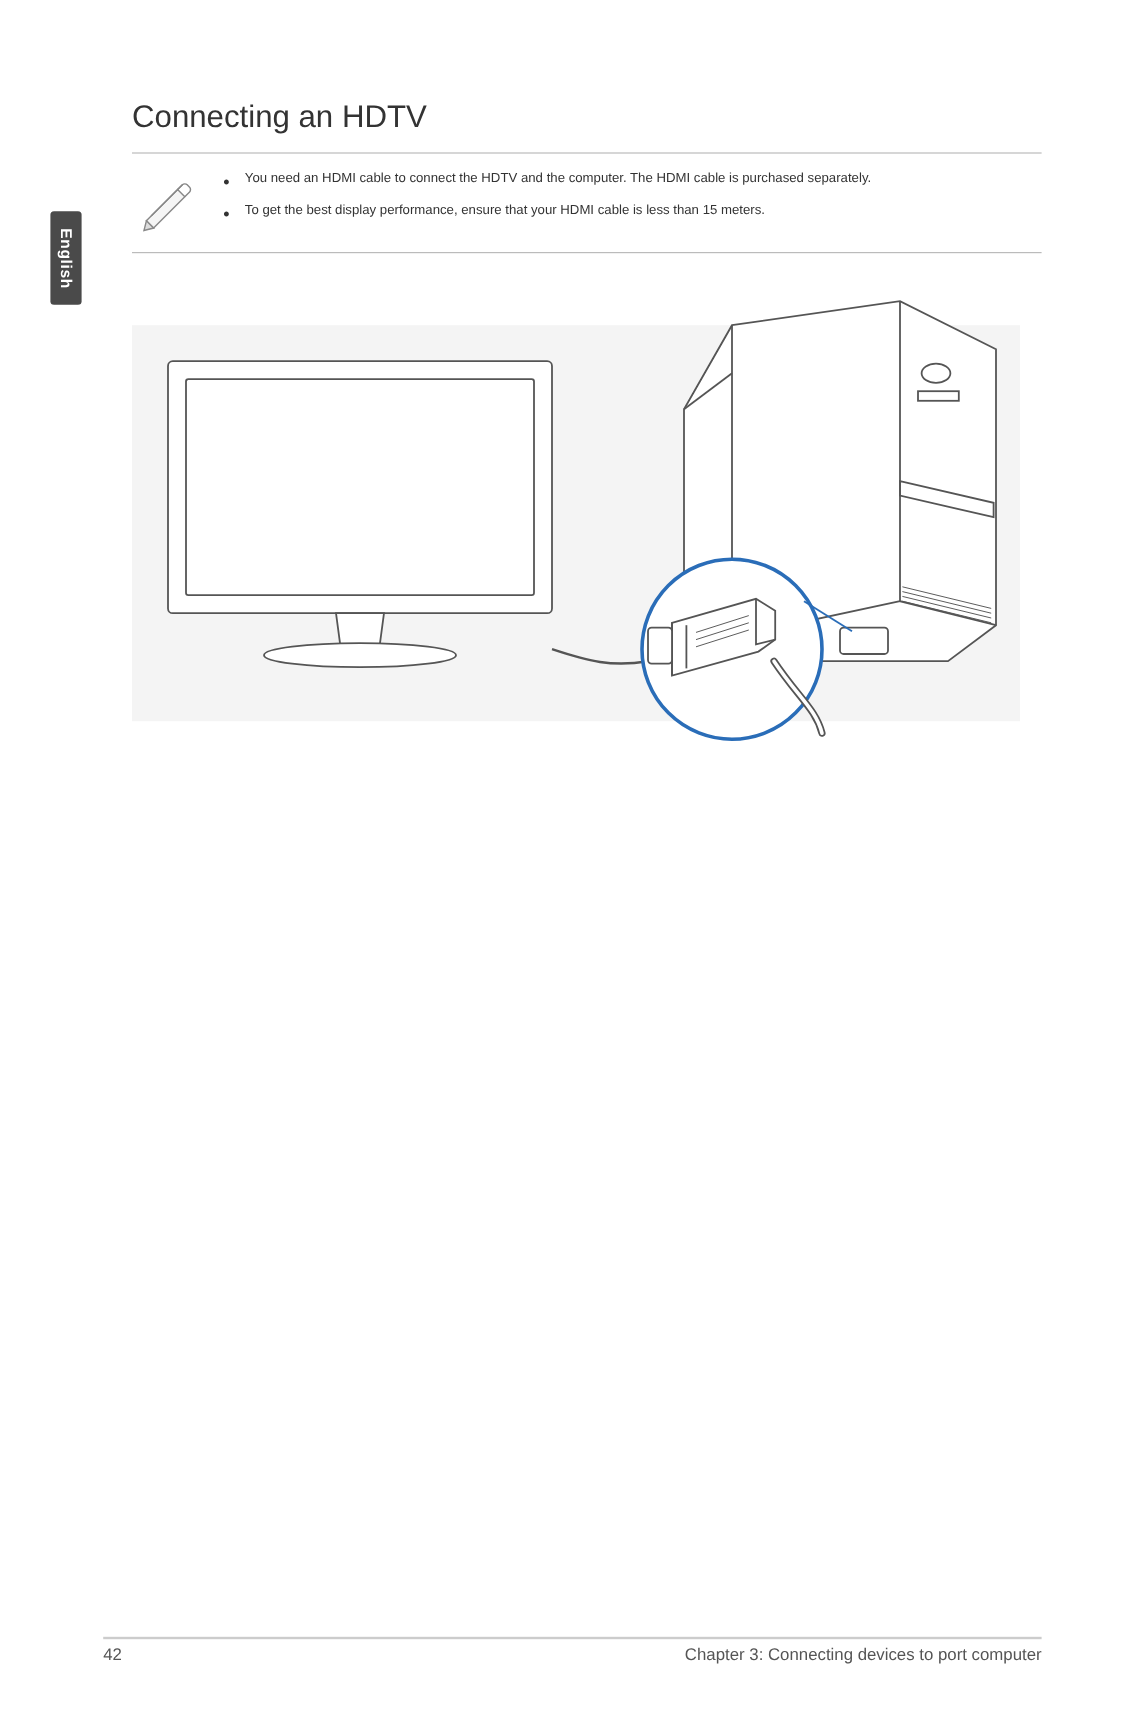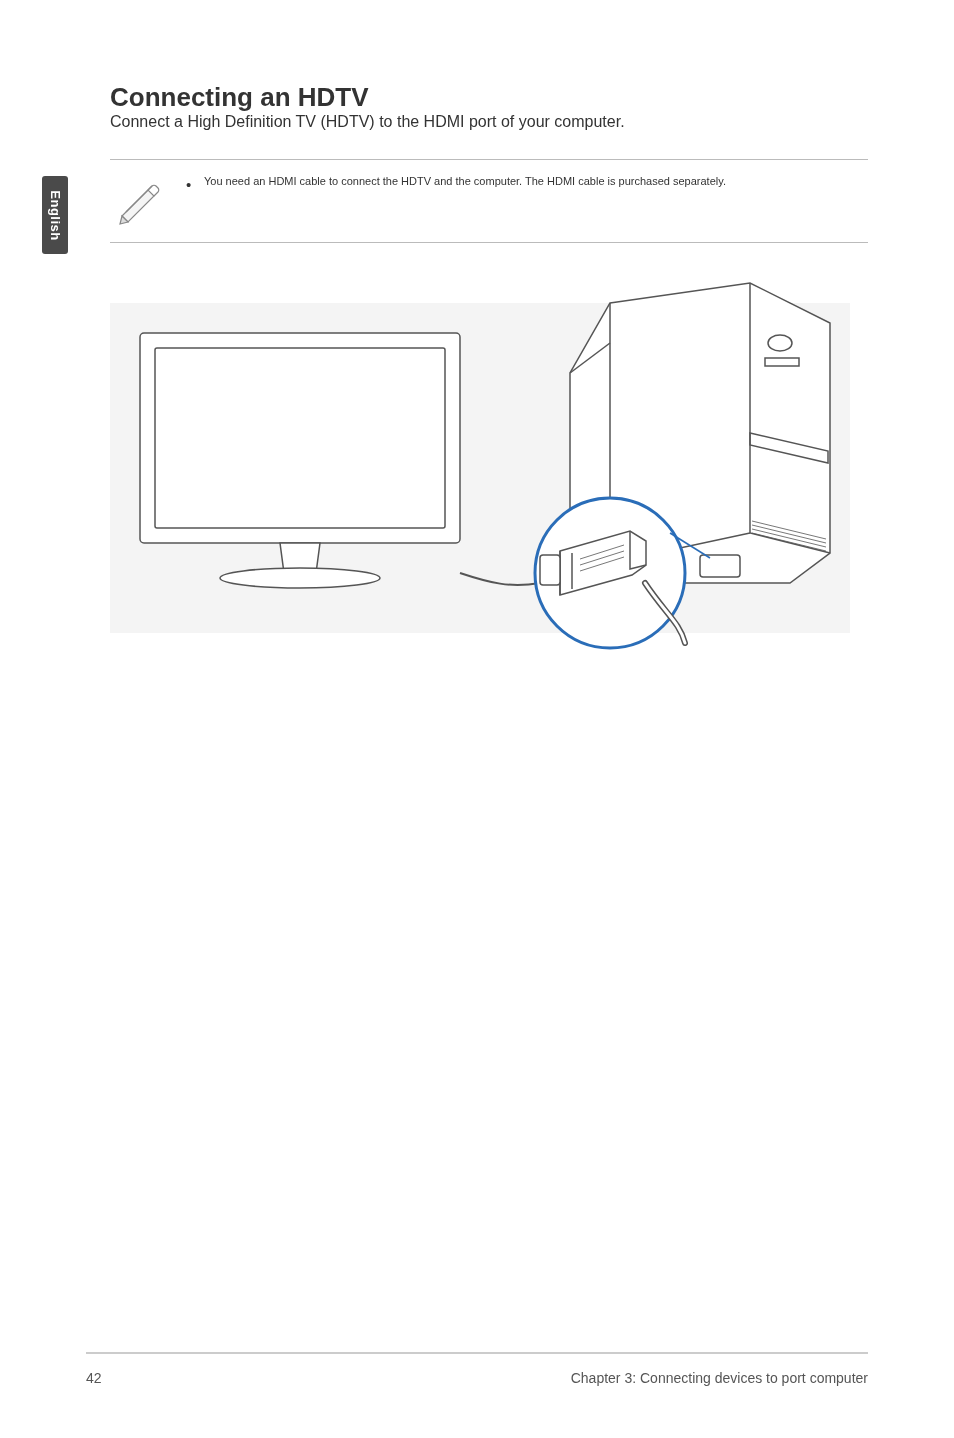--- a/index.html
+++ b/index.html
@@ -1,54 +1,54 @@
 <!DOCTYPE html>
 <html><head>
 <meta charset="utf-8">
 <style>
   * { box-sizing: border-box; margin: 0; padding: 0; }
   html, body { width: 954px; height: 1438px; background: #fff; font-family: Arial, Helvetica, sans-serif; color: #3a3a3a; }
   .page { position: relative; width: 954px; height: 1438px; padding: 82px 86px 60px 110px; }
   .side-tab { position: absolute; left: 42px; top: 176px; width: 26px; height: 78px; background: #4a4a4a; border-radius: 3px; display: flex; align-items: center; justify-content: center; }
   .side-tab span { color: #fff; font-size: 13px; font-weight: bold; transform: rotate(90deg); letter-spacing: 0.5px; }
-  h1 { font-size: 26px; font-weight: bold; color: #333; }
+  h1 { font-size: 26px; font-weight: normal; color: #333; margin-bottom: 14px; }
   .intro { font-size: 16px; color: #333; margin-bottom: 28px; }
   .note-block { border-top: 1px solid #bbb; border-bottom: 1px solid #bbb; padding: 14px 0 14px 0; display: flex; gap: 16px; margin-bottom: 30px; }
   .pencil-wrap { flex: 0 0 60px; display:flex; align-items:flex-start; justify-content:center; padding-top:2px; }
   .note-list { flex: 1; font-size: 11px; color: #333; line-height: 1.45; }
   .note-list li { list-style: none; position: relative; padding-left: 18px; margin-bottom: 10px; }
   .note-list li::before { content: "•"; position: absolute; left: 0; top: 0; font-size: 15px; }
   .diagram { width: 740px; height: 400px; }
-  .footer { position: absolute; left: 86px; right: 86px; bottom: 52px; border-top: 2px solid #ccc; padding-top: 16px; display: flex; justify-content: space-between; font-size: 14px; color: #555; }
+  .footer { position: absolute; left: 86px; right: 86px; bottom: 52px; border-top: 2px solid #ccc; padding-top: 4px; display: flex; justify-content: space-between; font-size: 14px; color: #555; }
 </style>
 </head>
 <body>
 
 <div class="page">
 
   <div class="side-tab">
     <span>English</span>
   </div>
 
   <h1>Connecting an HDTV</h1>
-  <p class="intro">Connect a High Definition TV (HDTV) to the HDMI port of your computer.</p>
 
   <div class="note-block">
     <div class="pencil-wrap">
       <svg width="52" height="52" viewBox="0 0 52 52">
         <g stroke="#888" stroke-width="1.2" fill="none">
           <path d="M8 40 L34 14 L40 20 L14 46 Z" fill="#f5f5f5"></path>
           <path d="M34 14 L38 10 C39 9 41 9 42 10 L44 12 C45 13 45 15 44 16 L40 20"></path>
           <path d="M8 40 L6 48 L14 46 Z" fill="#ddd"></path>
           <line x1="12" y1="36" x2="38" y2="10"></line>
         </g>
       </svg>
     </div>
     <ul class="note-list">
       <li>You need an HDMI cable to connect the HDTV and the computer. The HDMI cable is purchased separately.</li>
+      <li>To get the best display performance, ensure that your HDMI cable is less than 15 meters.</li>
     </ul>
   </div>
 
   <div>
     <svg class="diagram" viewBox="0 0 740 400">
 
       <rect x="0" y="30" width="740" height="330" fill="#f4f4f4" stroke="none"></rect>
 
       <g stroke="#555" stroke-width="1.5" fill="#fff">
         <rect x="30" y="60" width="320" height="210" rx="4"></rect>

